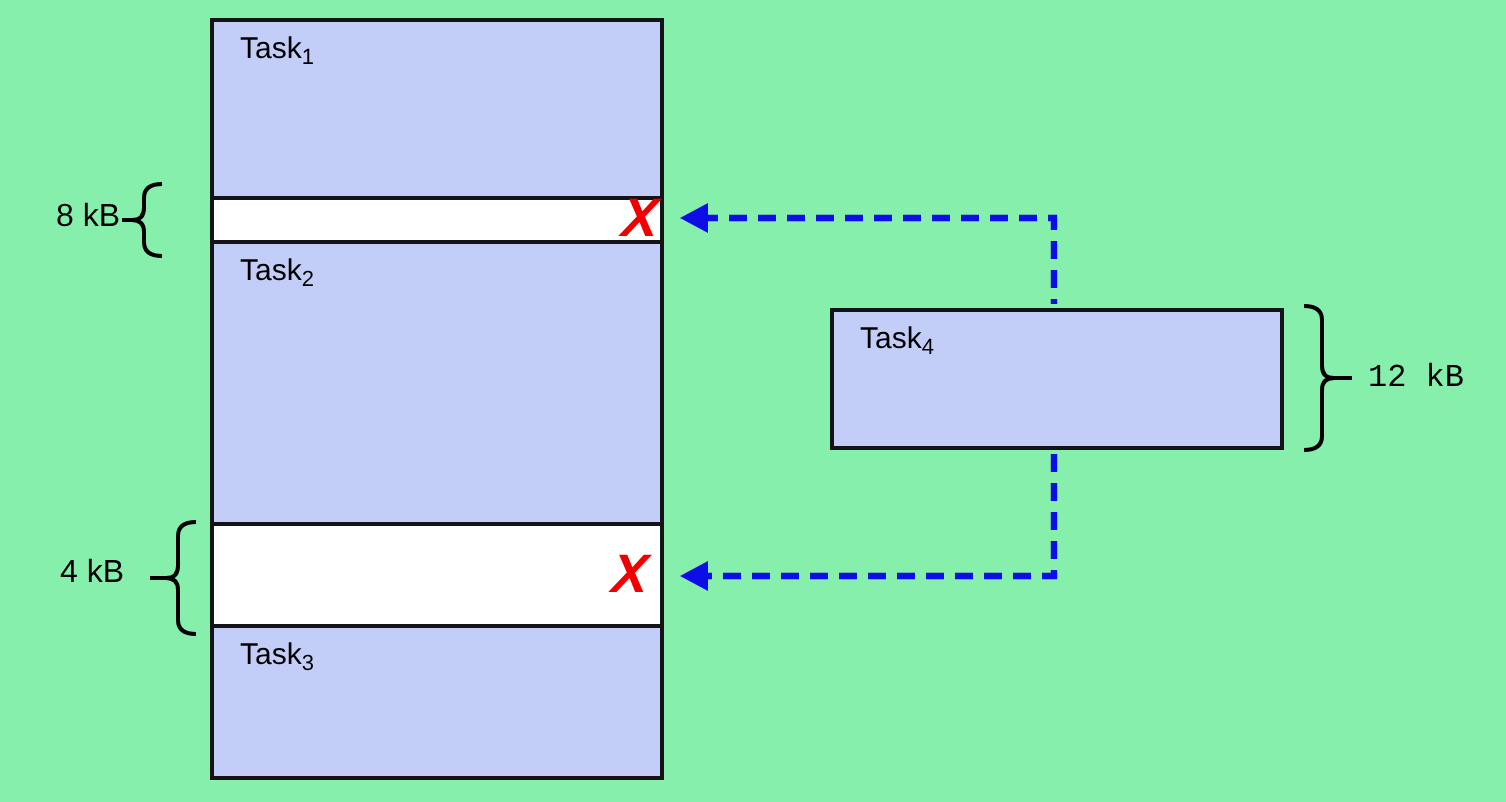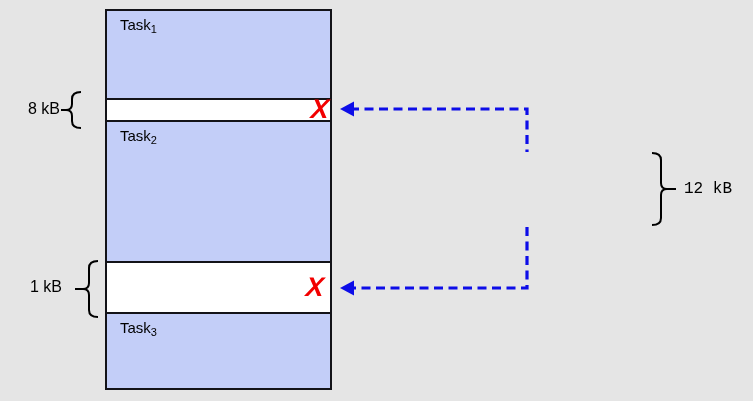--- a/index.html
+++ b/index.html
@@ -6,21 +6,21 @@
     --block-fill: #c3cef8;
     --block-border: #131318;
     --arrow-blue: #0d0de8;
     --x-red: #f20000;
   }
   html, body { margin: 0; padding: 0; background: #ffffff; }
   #canvas {
     position: relative;
     width: 753px;
     height: 401px;
-    background: #e5e5e5;
+    background: #86efac;
     font-family: "Liberation Sans", sans-serif;
     overflow: hidden;
   }
   .block {
     position: absolute;
     box-sizing: border-box;
     border: 2px solid var(--block-border);
     background: var(--block-fill);
   }
   .block.whitebg { background: #ffffff; }
@@ -84,23 +84,26 @@
   <div class="block" style="left:105px; top:120px; width:227px; height:143px;padding-left:36px;">
     <span class="task-label"><span>Task</span><sub>2</sub></span>
   </div>
 
   <div class="gap" style="left:105px; top:263px; width:227px; height:49px;"></div>
 
   <div class="block" style="left:105px; top:312px; width:227px; height:78px;">
     <span class="task-label"><span>Task</span><sub>3</sub></span>
   </div>
 
+  <div class="block" style="left:415px; top:154px; width:227px; height:71px;">
+    <span class="task-label"><span>Task</span><sub>4</sub></span>
+  </div>
 
   <div class="size-label" style="left:6px; top:99px; width:54px; text-align:right;">8 kB</div>
-  <div class="size-label" style="left:8px; top:277px; width:54px; text-align:right;">1 kB</div>
+  <div class="size-label" style="left:8px; top:277px; width:54px; text-align:right;">4 kB</div>
   <div class="size-label" style="left:684px; top:179px;font-family:Liberation Mono, monospace;">12 kB</div>
 
   <div class="x-mark" style="left:311px; top:96px;">X</div>
   <div class="x-mark" style="left:306px; top:274px;">X</div>
 
   <svg class="overlay" viewBox="0 0 753 401">
 
     <path d="M81,92 Q72,92 72,99 L72,104 Q72,110 66,110 L61,110 L66,110 Q72,110 72,116 L72,121 Q72,128 81,128" style="fill:none; stroke:#000000; stroke-width:2;"></path>
 
     <path d="M98,261 Q89,261 89,268 L89,283 Q89,289 83,289 L75,289 L83,289 Q89,289 89,295 L89,310 Q89,317 98,317" style="fill:none; stroke:#000000; stroke-width:2;"></path>

